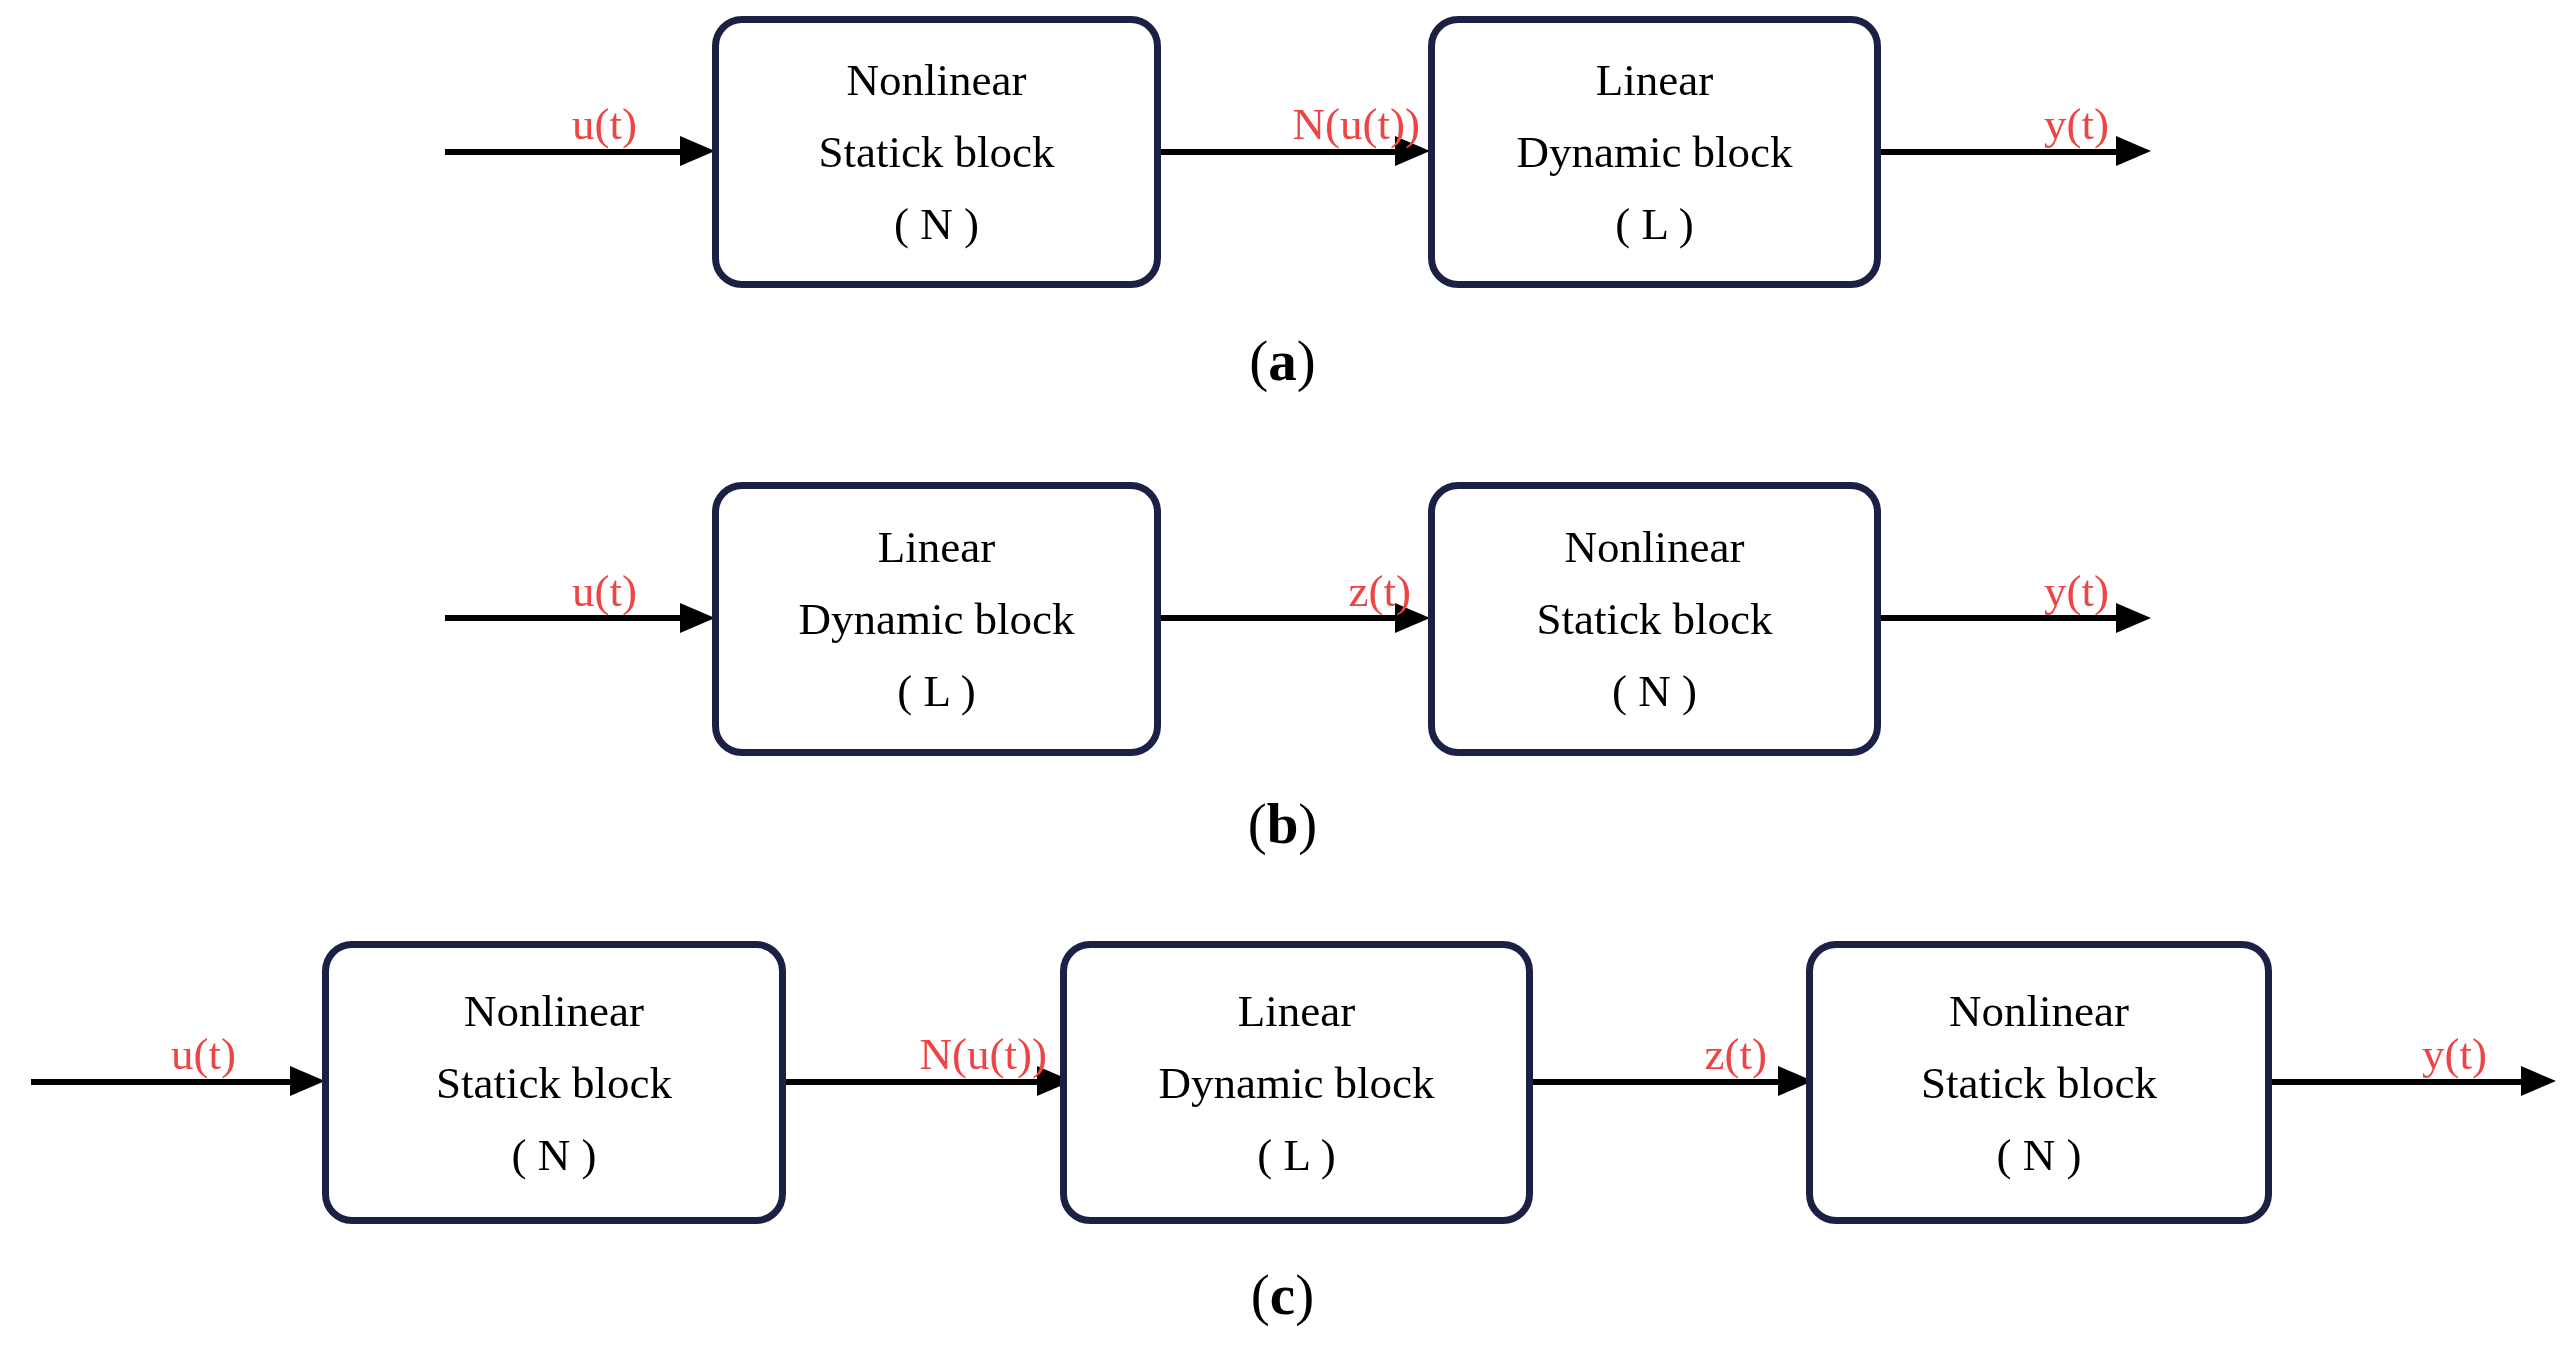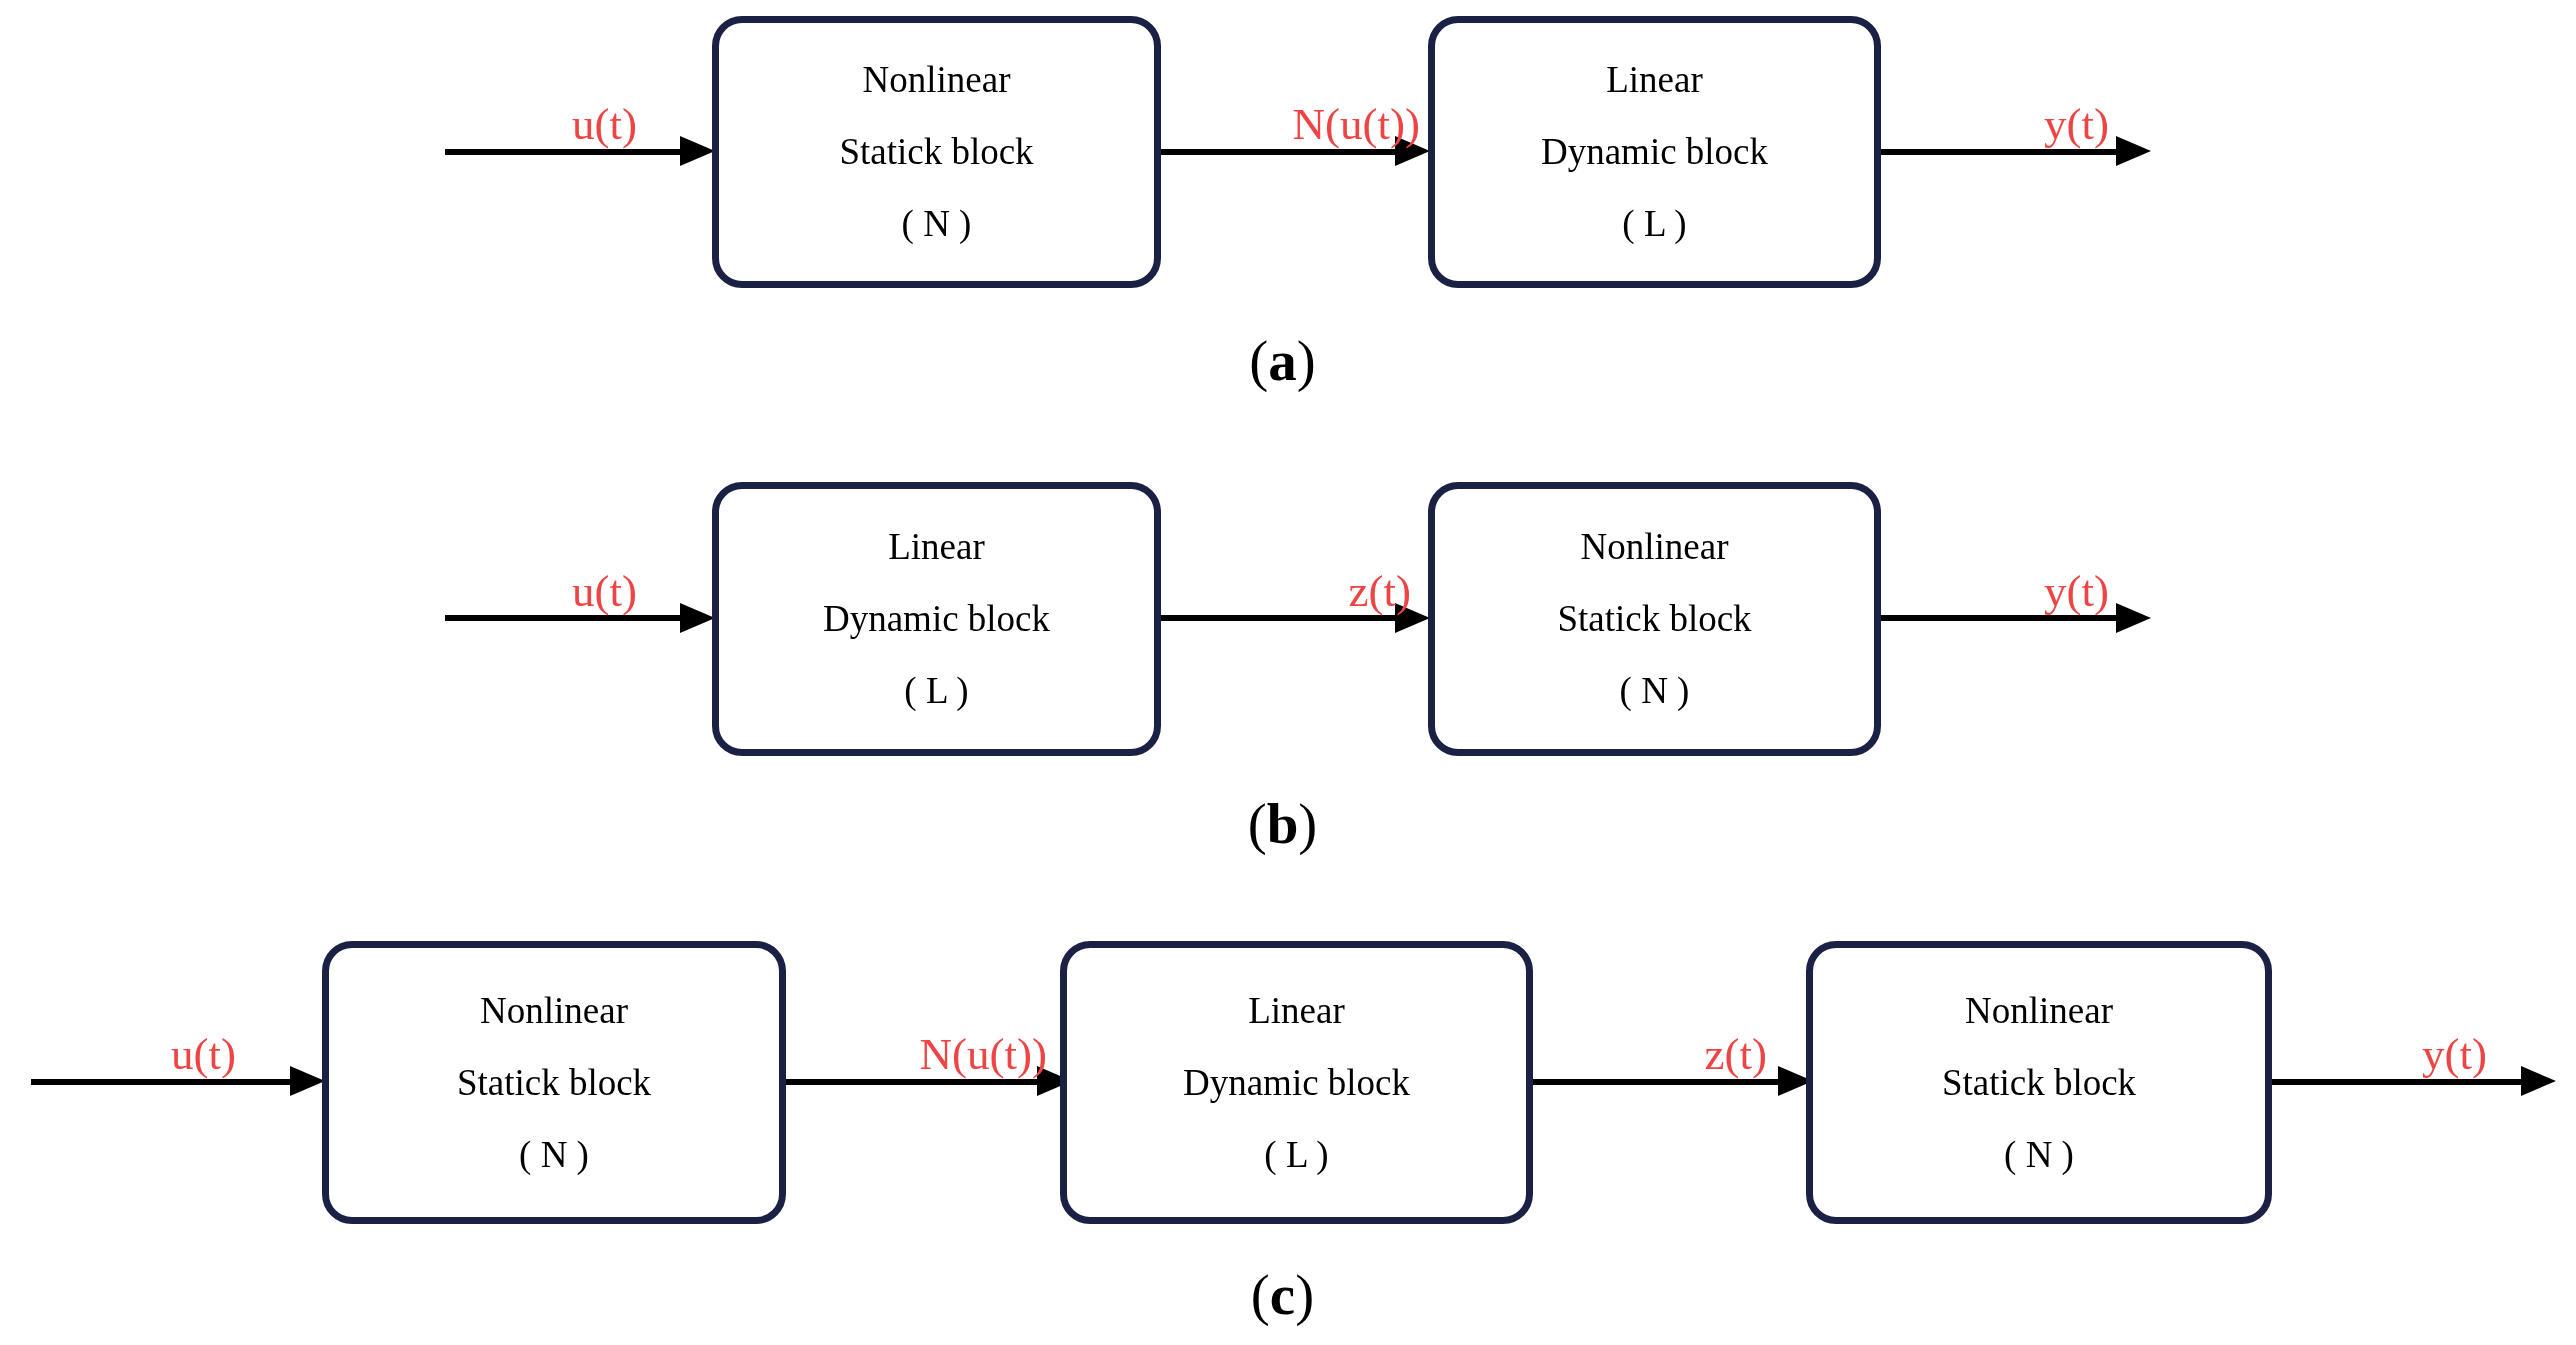--- a/index.html
+++ b/index.html
@@ -8,21 +8,21 @@
     font-family:"Liberation Serif", serif;color:#000;
   }
   .figure{position:absolute;inset:0;}
   .block{
     position:absolute;box-sizing:border-box;background:#ffffff;
     border:7.9px solid #1b2145;border-radius:30px;
     display:flex;flex-direction:column;justify-content:center;align-items:center;
     text-align:center;
   }
   .bline{
-    font-size:37px;line-height:72px;white-space:nowrap;color:#000;
+    font-size:45px;line-height:72px;white-space:nowrap;color:#000;
     font-family:"Liberation Serif", serif;
   }
   .hline{position:absolute;height:6.3px;background:#000;}
   .ahead{
     position:absolute;width:0;height:0;
     border-left:35px solid #000;
     border-top:15.7px solid transparent;
     border-bottom:15.7px solid transparent;
   }
   .siglabel{

